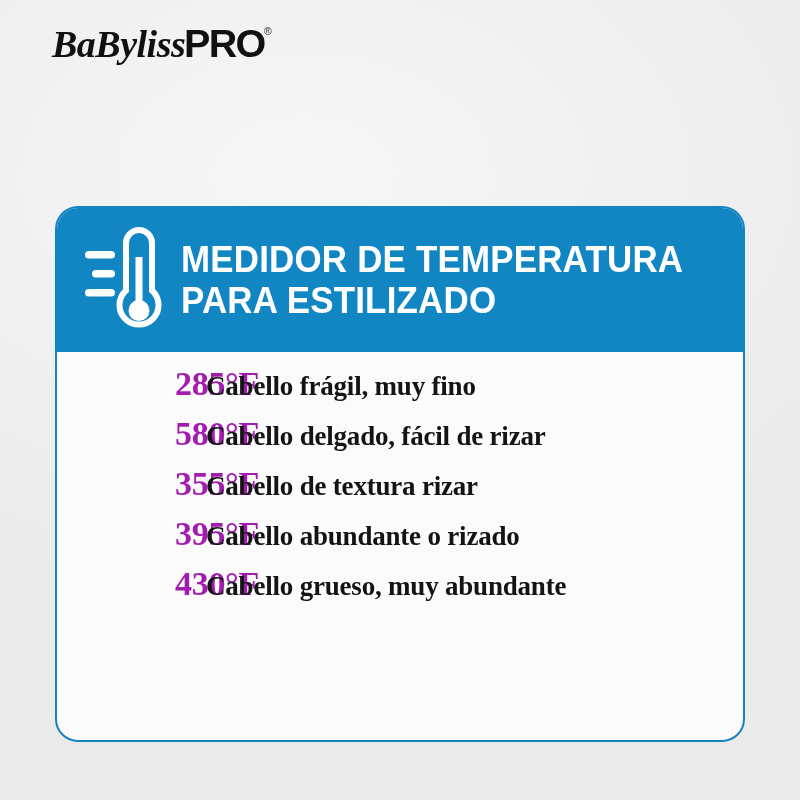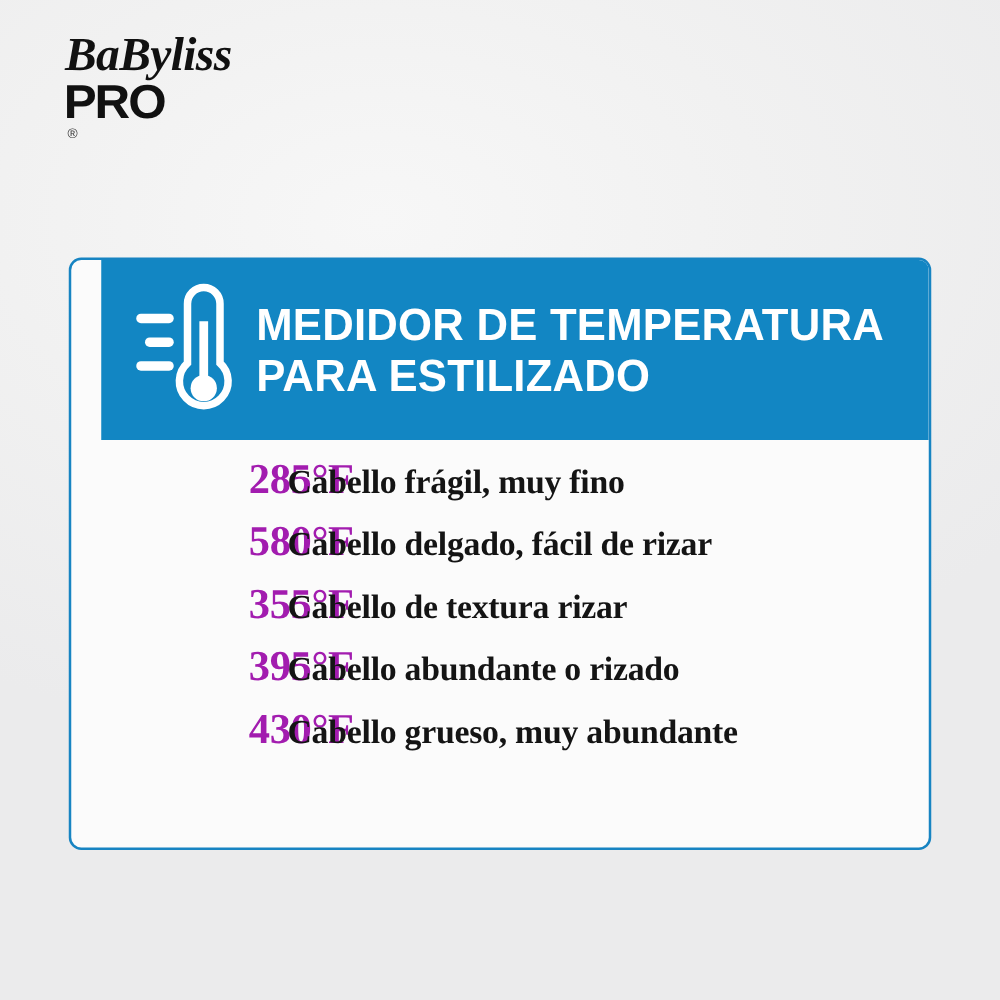--- a/index.html
+++ b/index.html
@@ -25,21 +25,20 @@
 
   
   .brand {
     position: absolute;
     left: 52px;
     top: 25px;
     display: flex;
     align-items: flex-start;
     line-height: 1;
     white-space: nowrap;
-    flex-direction: column;
   }
   .brand-a {
     font-family: "Liberation Serif", serif;
     font-weight: bold;
     font-style: italic;
     font-size: 38px;
     letter-spacing: -0.5px;
     color: #111111;
   }
   .brand-b {
@@ -60,27 +59,26 @@
     margin-left: 2px;
     margin-top: 1px;
   }
 
   
   .card {
     position: absolute;
     left: 55px;
     top: 206px;
     width: 690px;
-    height: 474px;
+    height: 536px;
     border: 2px solid #1784c2;
-    border-radius: 10px;
+    border-radius: 23px;
     background: #fbfbfb;
     box-sizing: border-box;
     overflow: hidden;
-    padding-left: 24px;
   }
 
   .card-header {
     position: relative;
     height: 144px;
     background: #1286c3;
     display: flex;
     align-items: center;
     padding-left: 26px;
     box-sizing: border-box;

